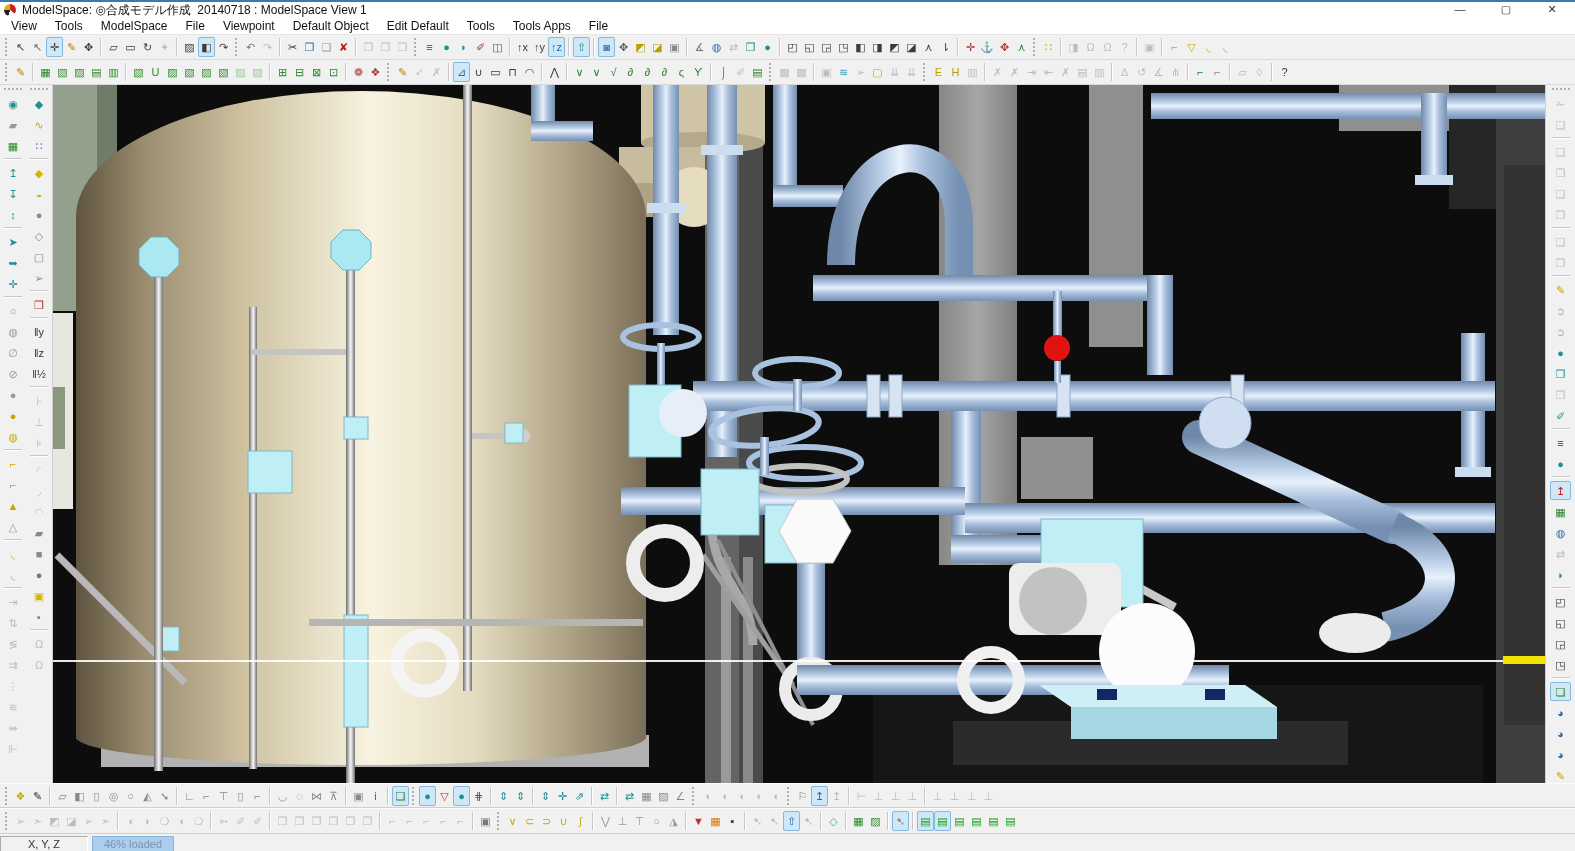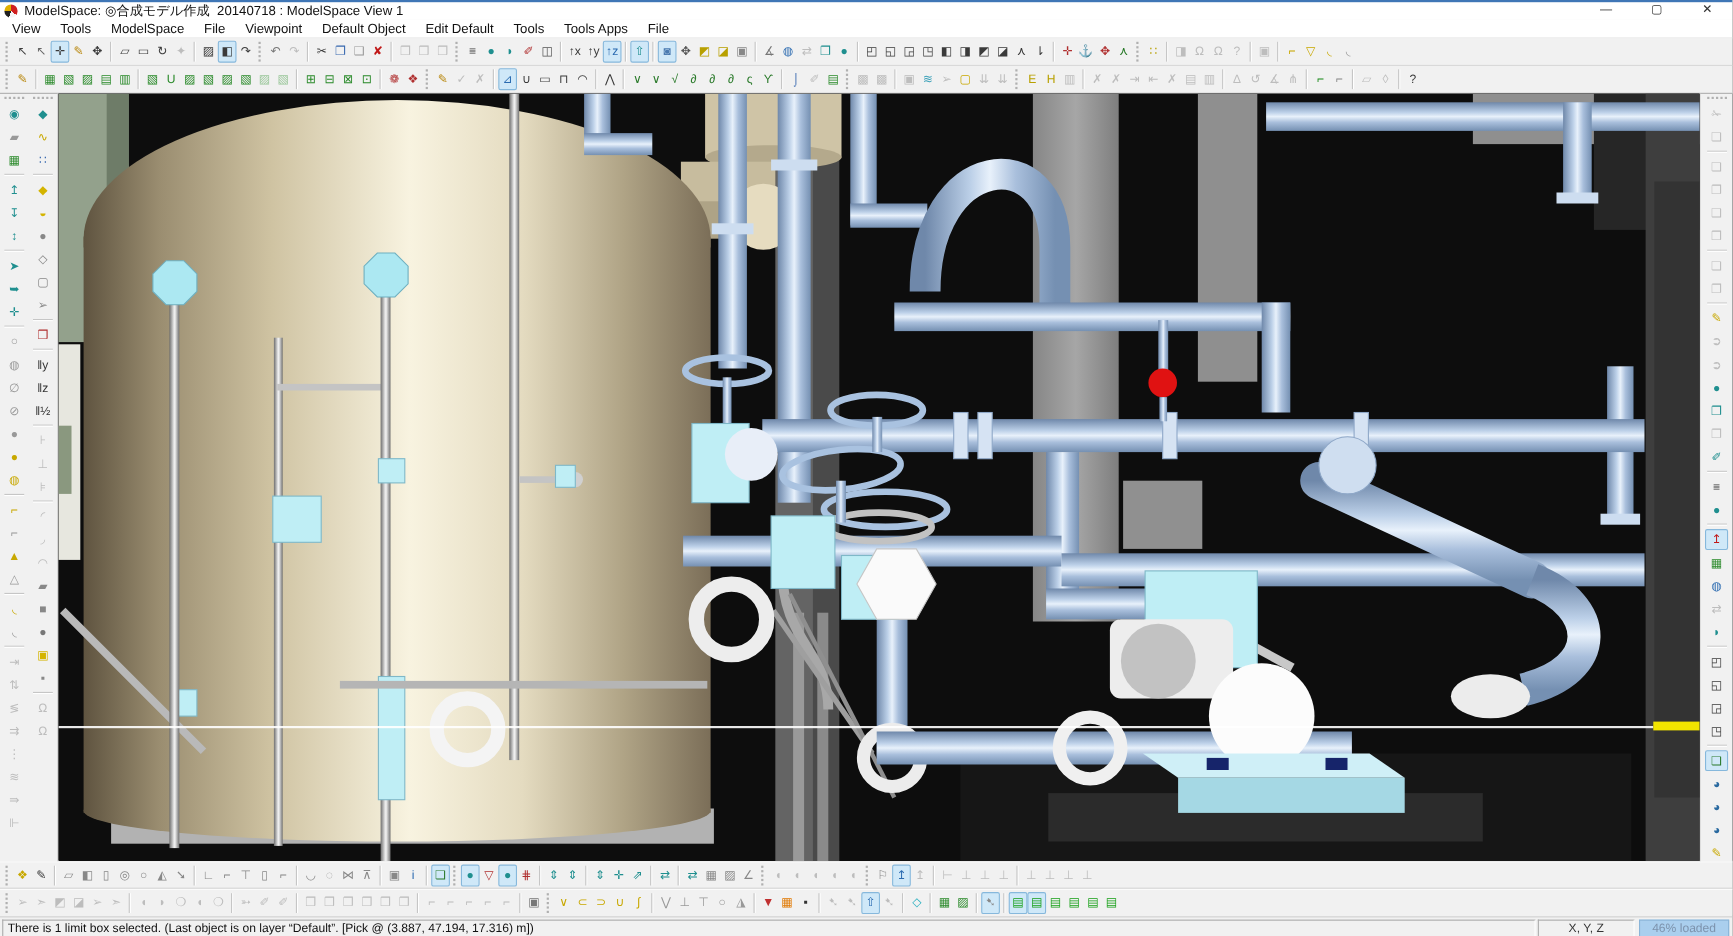--- a/index.html
+++ b/index.html
@@ -677,16 +677,15 @@
     <span class="tb-sep"></span>
     <span class="tb-btn active" style="color: rgb(24, 160, 24);">▤</span>
     <span class="tb-btn active" style="color: rgb(24, 160, 24);">▤</span>
     <span class="tb-btn" style="color: rgb(24, 160, 24);">▤</span>
     <span class="tb-btn" style="color: rgb(24, 160, 24);">▤</span>
     <span class="tb-btn" style="color: rgb(24, 160, 24);">▤</span>
     <span class="tb-btn" style="color: rgb(24, 160, 24);">▤</span>
   </div>
 
 <div class="statusbar">
-  <span class="status-msg">There is 1 limit box selected. (Last object is on layer “Default”. [Pick @ (3.887, 47.194, 17.316) m])</span>
   <span class="status-coords">X, Y, Z</span>
   <span class="status-progress">46% loaded</span>
 </div>
 
 </body></html>

